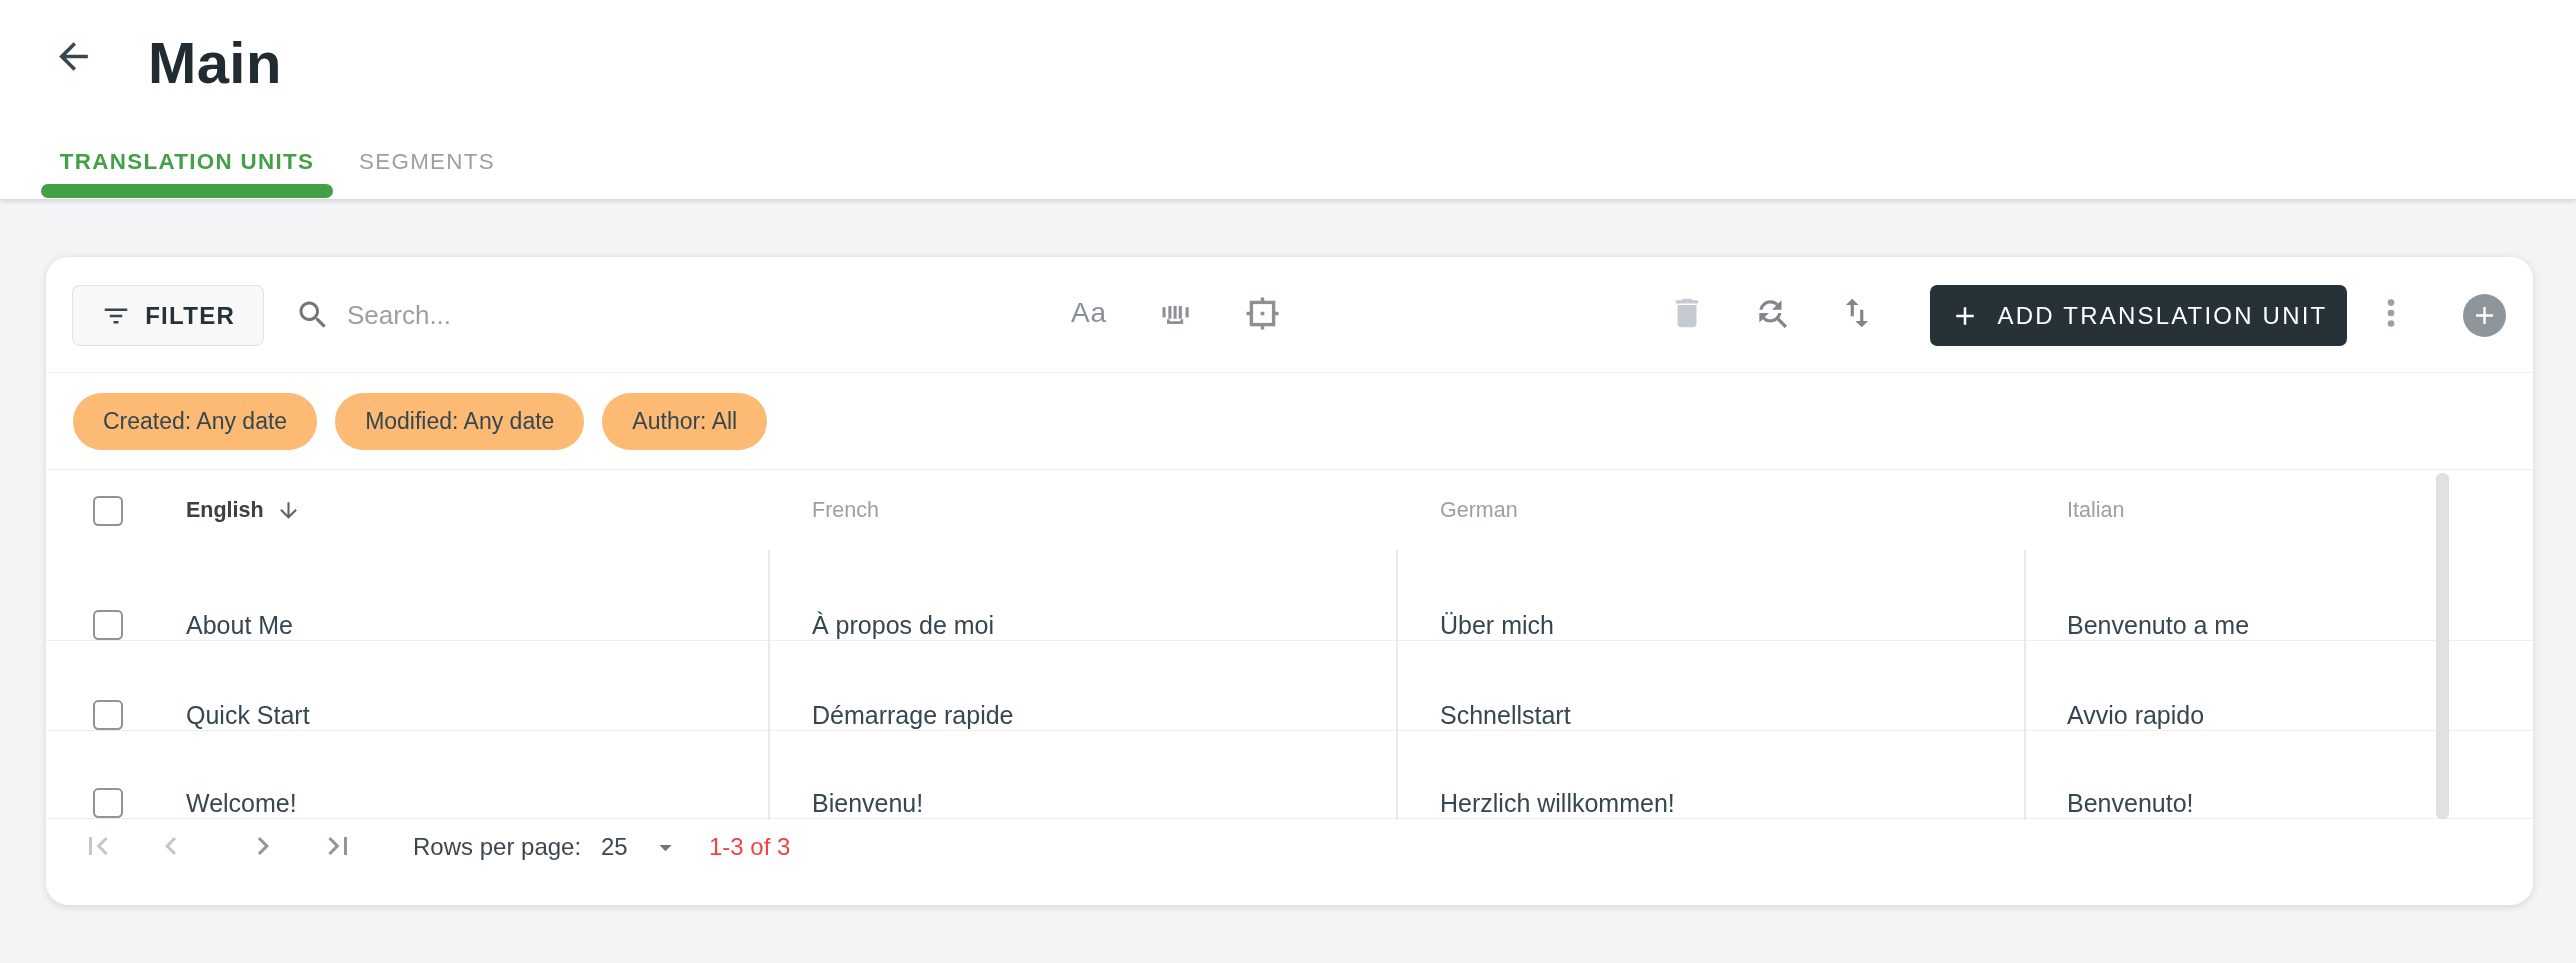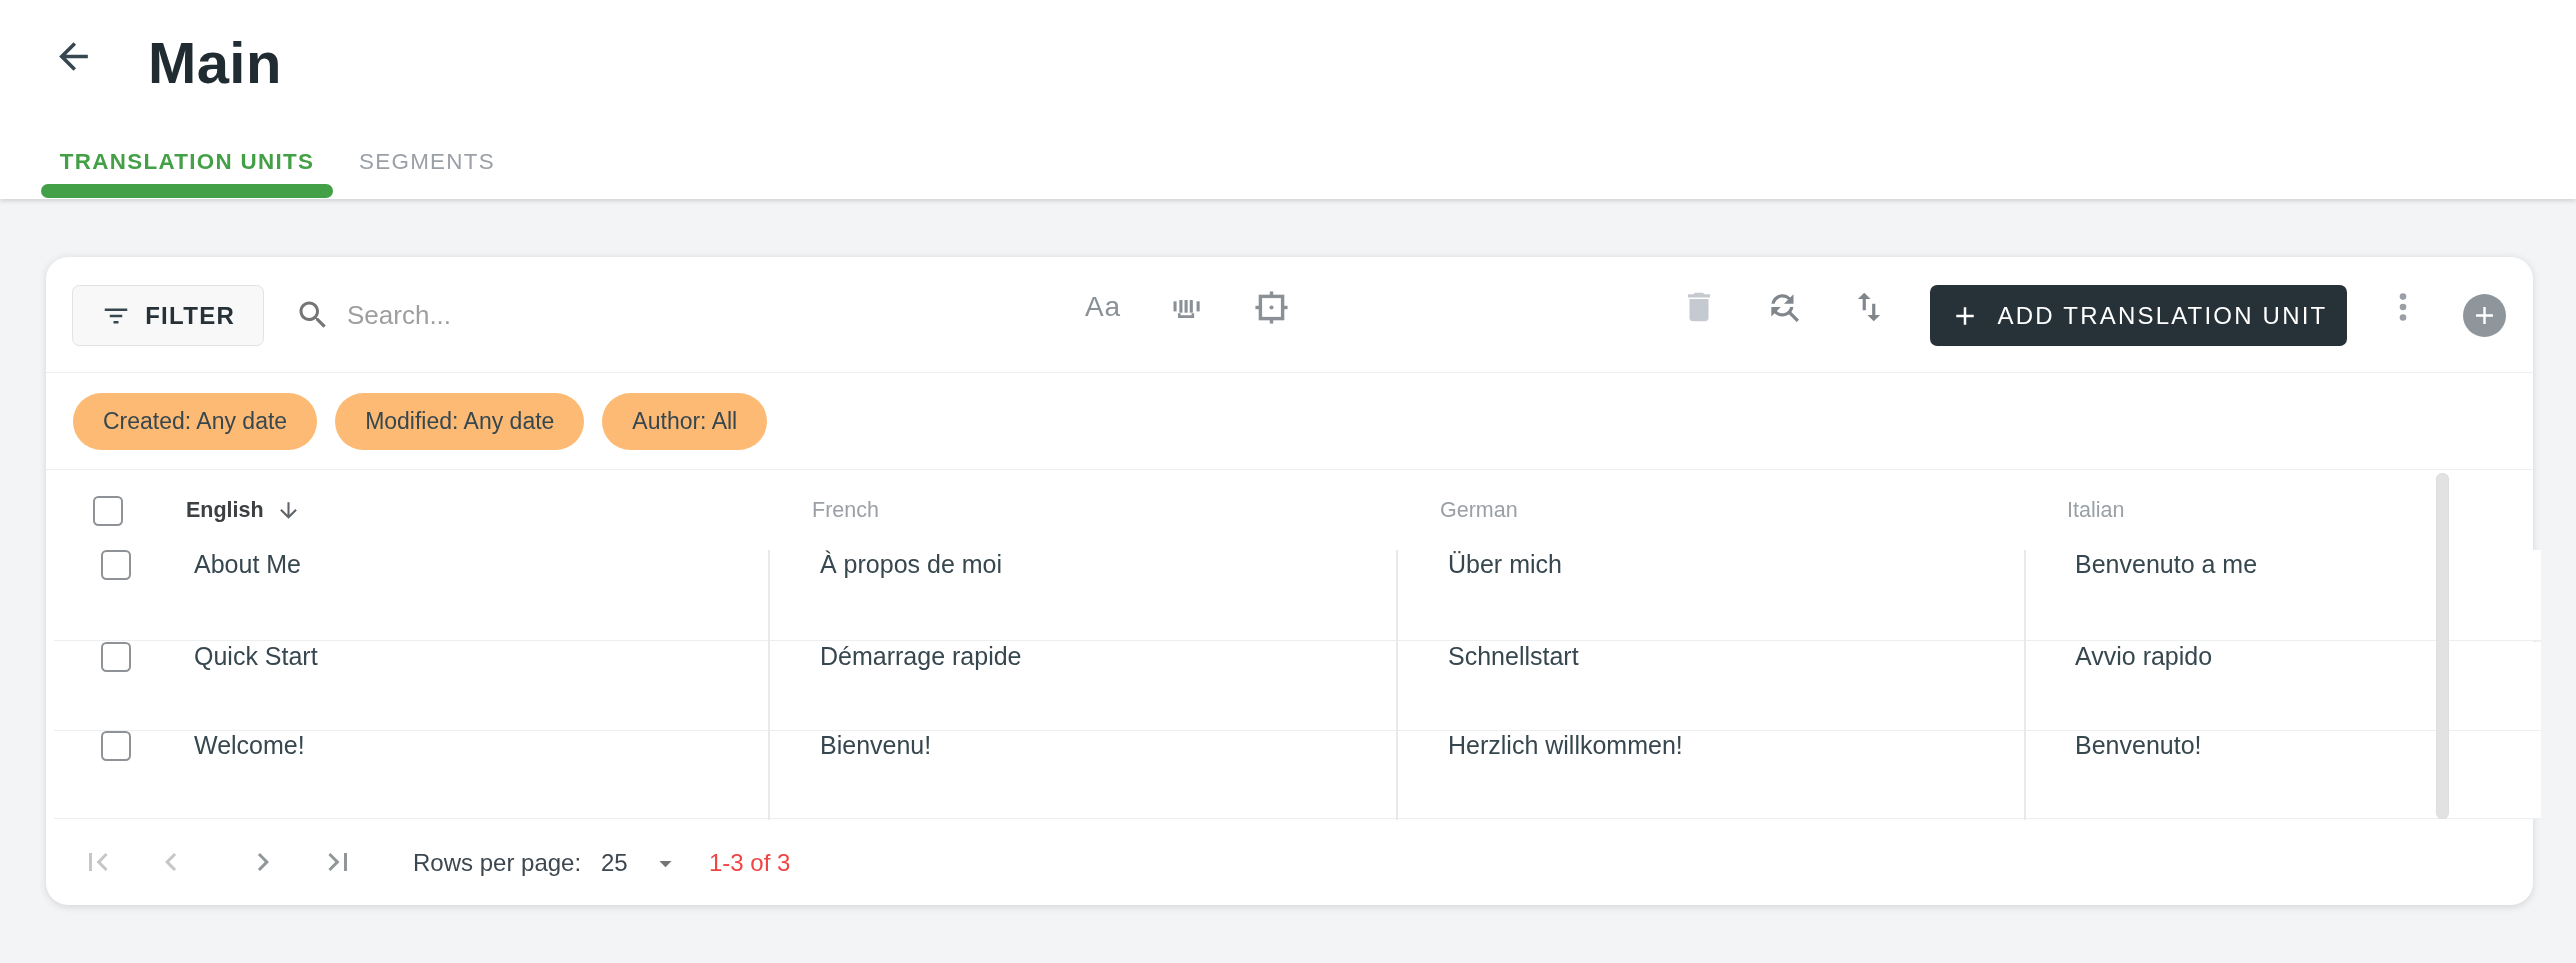--- a/index.html
+++ b/index.html
@@ -64,22 +64,22 @@
   .search-wrap {
     position:absolute; left:249px; top:29.5px; height:57px;
     display:flex; align-items:center; gap:16px;
   }
   .search-input {
     border:none; outline:none; font-family:"Liberation Sans", sans-serif;
     font-size:26px; color:#37474f; width:465px; background:transparent;
   }
   .search-input::placeholder { color:#9e9e9e; }
   .icon-btn {
-    position:absolute; top:25px; width:50px; height:50px;
-    display:flex; align-items:center; justify-content:flex-end;
+    position:absolute; top:31px; width:50px; height:50px;
+    display:flex; align-items:center; justify-content:flex-start;
     background:none; border:none; cursor:pointer;
   }
   .aa-label { font-size:28px; font-weight:500; color:#8a9096; letter-spacing:0.9px; }
   .add-btn {
     position:absolute; left:1884px; top:28px; width:417px; height:61px;
     background:#263238; color:#ffffff; border:none; border-radius:7.2px;
     display:flex; align-items:center; justify-content:center; gap:18px;
     font-family:"Liberation Sans", sans-serif;
     font-size:24px; font-weight:500; letter-spacing:2.2px; cursor:pointer;
   }
@@ -103,23 +103,22 @@
     white-space:nowrap;
   }
 
   
   .thead {
     position:absolute; left:0; top:213px; width:2189px; height:81px;
     display:flex; align-items:center;
   }
   .trow {
     position:absolute; left:0; width:2487px; height:89px;
-    display:flex; align-items:flex-start; border-bottom:1.8px solid #eceef0; cursor:pointer;
+    display:flex; align-items:flex-end; border-bottom:1.8px solid #eceef0; cursor:pointer;
     background:#ffffff;
-    margin-left:8px;
   }
   .trow.r0 { top:293px; height:91px; }
   .trow.r1 { top:385px; }
   .trow.r2 { top:474px; height:88px; }
   .col-check { width:121px; display:flex; align-items:center; padding-left:47px; flex:none; }
   .col-a { width:601px; padding-left:19px; flex:none; }
   .col-b { width:628px; padding-left:44px; flex:none; }
   .col-c { width:628px; padding-left:44px; flex:none; }
   .col-d { width:510px; padding-left:43px; flex:none; }
   .thead .hlabel { font-size:21.5px; color:#9aa0a6; }
@@ -137,21 +136,21 @@
     background:#ffffff; cursor:pointer; flex:none;
   }
   .scroll-thumb {
     position:absolute; left:2390px; top:216px; width:12.5px; height:346px;
     background:#e2e2e2; border-radius:6.3px; z-index:3; cursor:grab;
     box-shadow:inset 0 0 1.8px rgba(0,0,0,0.08);
   }
 
   
   .pagination {
-    position:absolute; left:0; top:562px; width:2144px; height:87px;
+    position:absolute; left:0; top:546px; width:2144px; height:87px;
     display:flex; align-items:center;
   }
   .pg-btn {
     position:absolute; width:50px; height:50px; top:18px;
     display:flex; align-items:center; justify-content:center;
     background:none; border:none; cursor:pointer;
   }
   .pg-first { left:27px; }
   .pg-prev  { left:100px; }
   .pg-next  { left:192px; }

